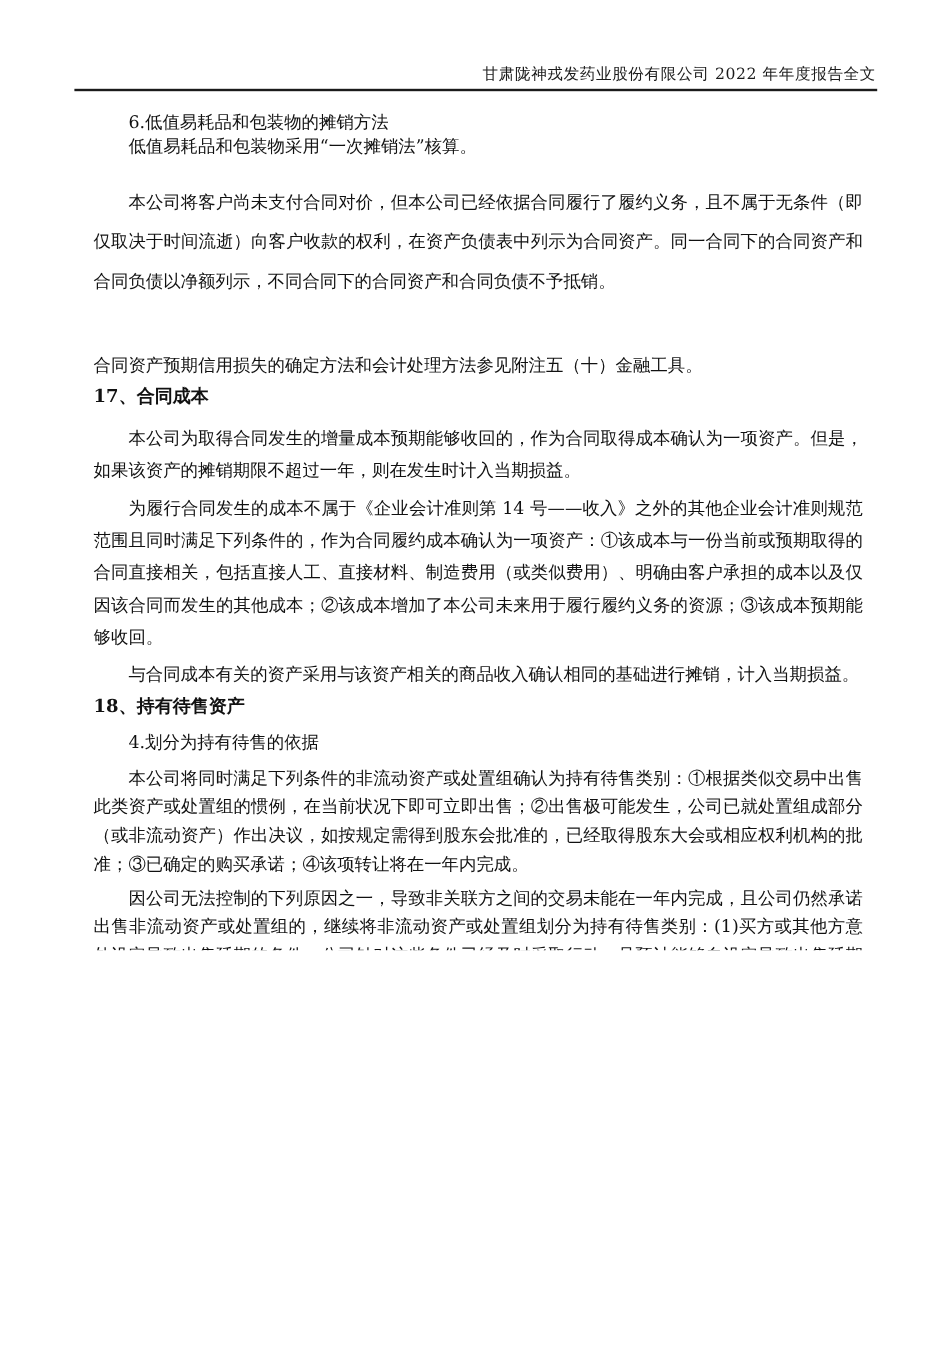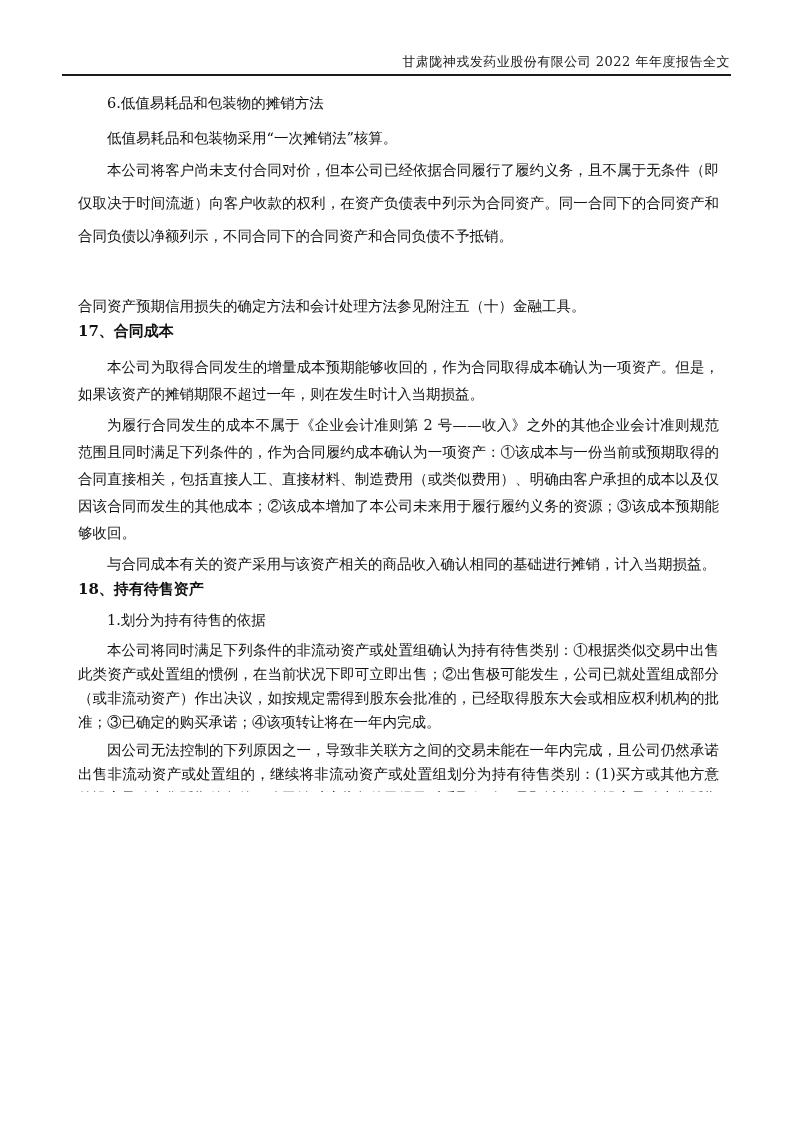--- a/index.html
+++ b/index.html
@@ -68,29 +68,29 @@
 </head>
 <body>
 
 <div class="page">
 
   <div class="header">甘肃陇神戎发药业股份有限公司 2022 年年度报告全文</div>
   <div class="header-rule"></div>
 
   <div class="content">
     <div class="sub" style="margin-top:5px">6.低值易耗品和包装物的摊销方法</div>
-    <div class="sub" style="margin-top:15px">低值易耗品和包装物采用“一次摊销法”核算。</div>
-    <div class="para loose" style="margin-top:6px">本公司将客户尚未支付合同对价，但本公司已经依据合同履行了履约义务，且不属于无条件（即仅取决于时间流逝）向客户收款的权利，在资产负债表中列示为合同资产。同一合同下的合同资产和合同负债以净额列示，不同合同下的合同资产和合同负债不予抵销。</div>
+    <div class="sub" style="">低值易耗品和包装物采用“一次摊销法”核算。</div>
+    <div class="para loose" style="margin-top:20px">本公司将客户尚未支付合同对价，但本公司已经依据合同履行了履约义务，且不属于无条件（即仅取决于时间流逝）向客户收款的权利，在资产负债表中列示为合同资产。同一合同下的合同资产和合同负债以净额列示，不同合同下的合同资产和合同负债不予抵销。</div>
     <div class="para flush" style="margin-top:40px">合同资产预期信用损失的确定方法和会计处理方法参见附注五（十）金融工具。</div>
     <div class="h2" style="margin-top:0">17、合同成本</div>
     <div class="para" style="margin-top:12px">本公司为取得合同发生的增量成本预期能够收回的，作为合同取得成本确认为一项资产。但是，如果该资产的摊销期限不超过一年，则在发生时计入当期损益。</div>
-    <div class="para" style="margin-top:4px">为履行合同发生的成本不属于《企业会计准则第 2 号——收入》之外的其他企业会计准则规范范围且同时满足下列条件的，作为合同履约成本确认为一项资产：①该成本与一份当前或预期取得的合同直接相关，包括直接人工、直接材料、制造费用（或类似费用）、明确由客户承担的成本以及仅因该合同而发生的其他成本；②该成本增加了本公司未来用于履行履约义务的资源；③该成本预期能够收回。</div>
+    <div class="para" style="margin-top:4px">为履行合同发生的成本不属于《企业会计准则第 14 号——收入》之外的其他企业会计准则规范范围且同时满足下列条件的，作为合同履约成本确认为一项资产：①该成本与一份当前或预期取得的合同直接相关，包括直接人工、直接材料、制造费用（或类似费用）、明确由客户承担的成本以及仅因该合同而发生的其他成本；②该成本增加了本公司未来用于履行履约义务的资源；③该成本预期能够收回。</div>
     <div class="para" style="margin-top:4px">与合同成本有关的资产采用与该资产相关的商品收入确认相同的基础进行摊销，计入当期损益。</div>
     <div class="h2" style="margin-top:0">18、持有待售资产</div>
-    <div class="sub" style="margin-top:10px">1.划分为持有待售的依据</div>
+    <div class="sub" style="margin-top:10px">4.划分为持有待售的依据</div>
     <div class="para tight" style="margin-top:8px">本公司将同时满足下列条件的非流动资产或处置组确认为持有待售类别：①根据类似交易中出售此类资产或处置组的惯例，在当前状况下即可立即出售；②出售极可能发生，公司已就处置组成部分（或非流动资产）作出决议，如按规定需得到股东会批准的，已经取得股东大会或相应权利机构的批准；③已确定的购买承诺；④该项转让将在一年内完成。</div>
     <div class="para tight" style="margin-top:4px">因公司无法控制的下列原因之一，导致非关联方之间的交易未能在一年内完成，且公司仍然承诺出售非流动资产或处置组的，继续将非流动资产或处置组划分为持有待售类别：(1)买方或其他方意外设定导致出售延期的条件，公司针对这些条件已经及时采取行动，且预计能够自设定导致出售延期的条件起一年内顺利化解延期因素；(2)因发生罕见情况，导致持有待售的非流动资产或处置组未能在一年内完成出售，公司在最初一年内已经针对这些新情况采取必要措施且重新满足了持有待售类别的划分条件。</div>
     <div class="sub" style="margin-top:8px">2.持有待售的计量</div>
     <div class="sub" style="margin-top:10px">（1）初始计量和后续计量</div>
   </div>
 
   <div class="footer">115</div>
 
 </div>
 

